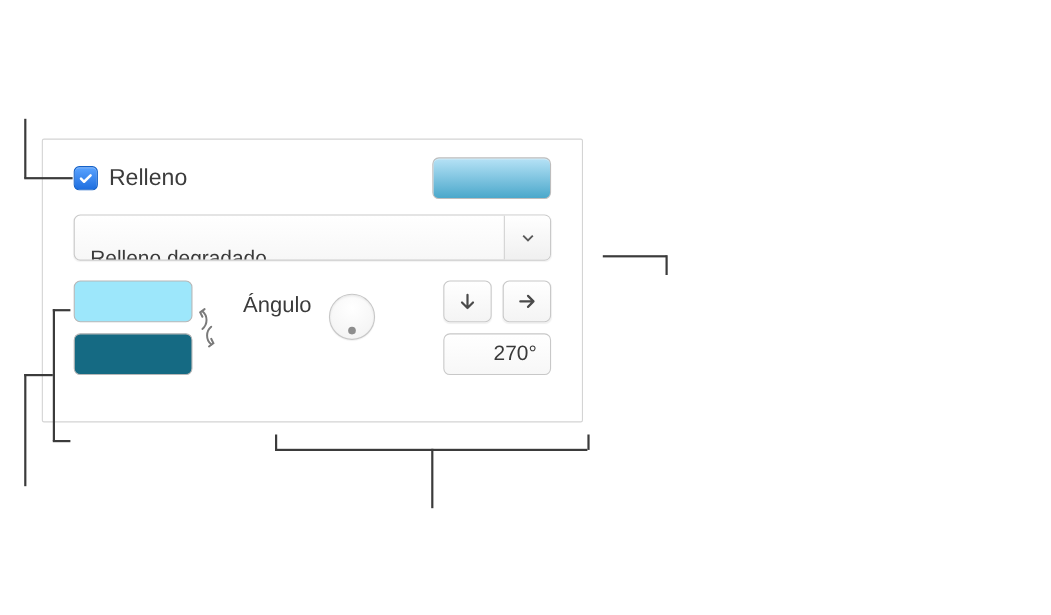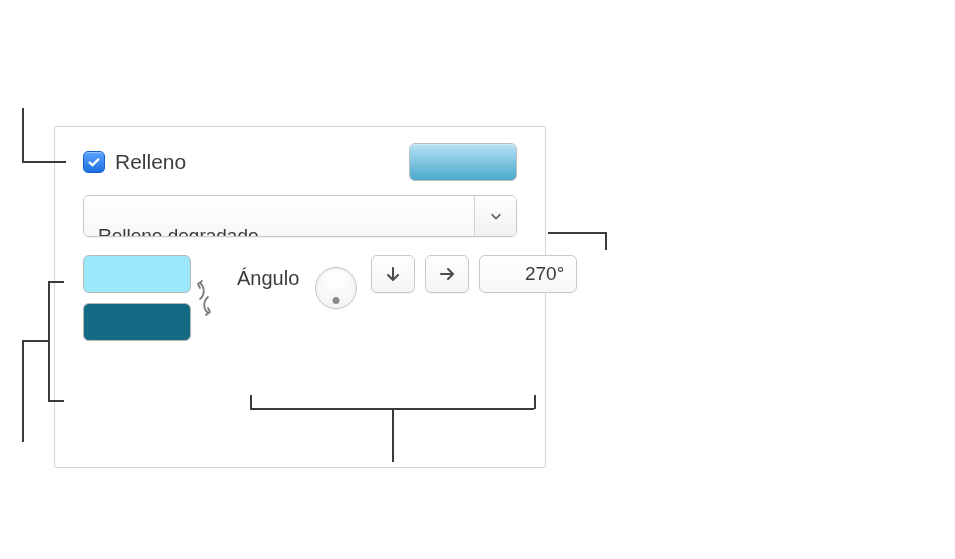--- a/index.html
+++ b/index.html
@@ -5,24 +5,24 @@
     * { box-sizing: border-box; margin: 0; padding: 0; }
     body {
       font-family: -apple-system, BlinkMacSystemFont, "Helvetica Neue", sans-serif;
       background: #fff;
       width: 955px;
       height: 559px;
       position: relative;
     }
     .panel {
       position: absolute;
-      left: 54px;
+      left: 38px;
       top: 126px;
       width: 492px;
-      height: 342px;
+      height: 258px;
       border: 1px solid #d4d4d4;
       border-radius: 2px;
       background: #ffffff;
       padding: 16px 28px 20px 28px;
       box-shadow: 0 0 0 rgba(0,0,0,0);
     }
     .header-row {
       display: flex;
       align-items: center;
       justify-content: space-between;
@@ -145,21 +145,21 @@
       width: 7px;
       height: 7px;
       border-radius: 50%;
       background: #8d8d8d;
       left: 50%;
       bottom: 4px;
       transform: translateX(-50%);
     }
     .right-controls {
       display: flex;
-      flex-direction: row;
+      flex-direction: column;
       gap: 10px;
       align-items: flex-end;
     }
     .btn-row {
       display: flex;
       gap: 10px;
     }
     .square-btn {
       width: 44px;
       height: 38px;

